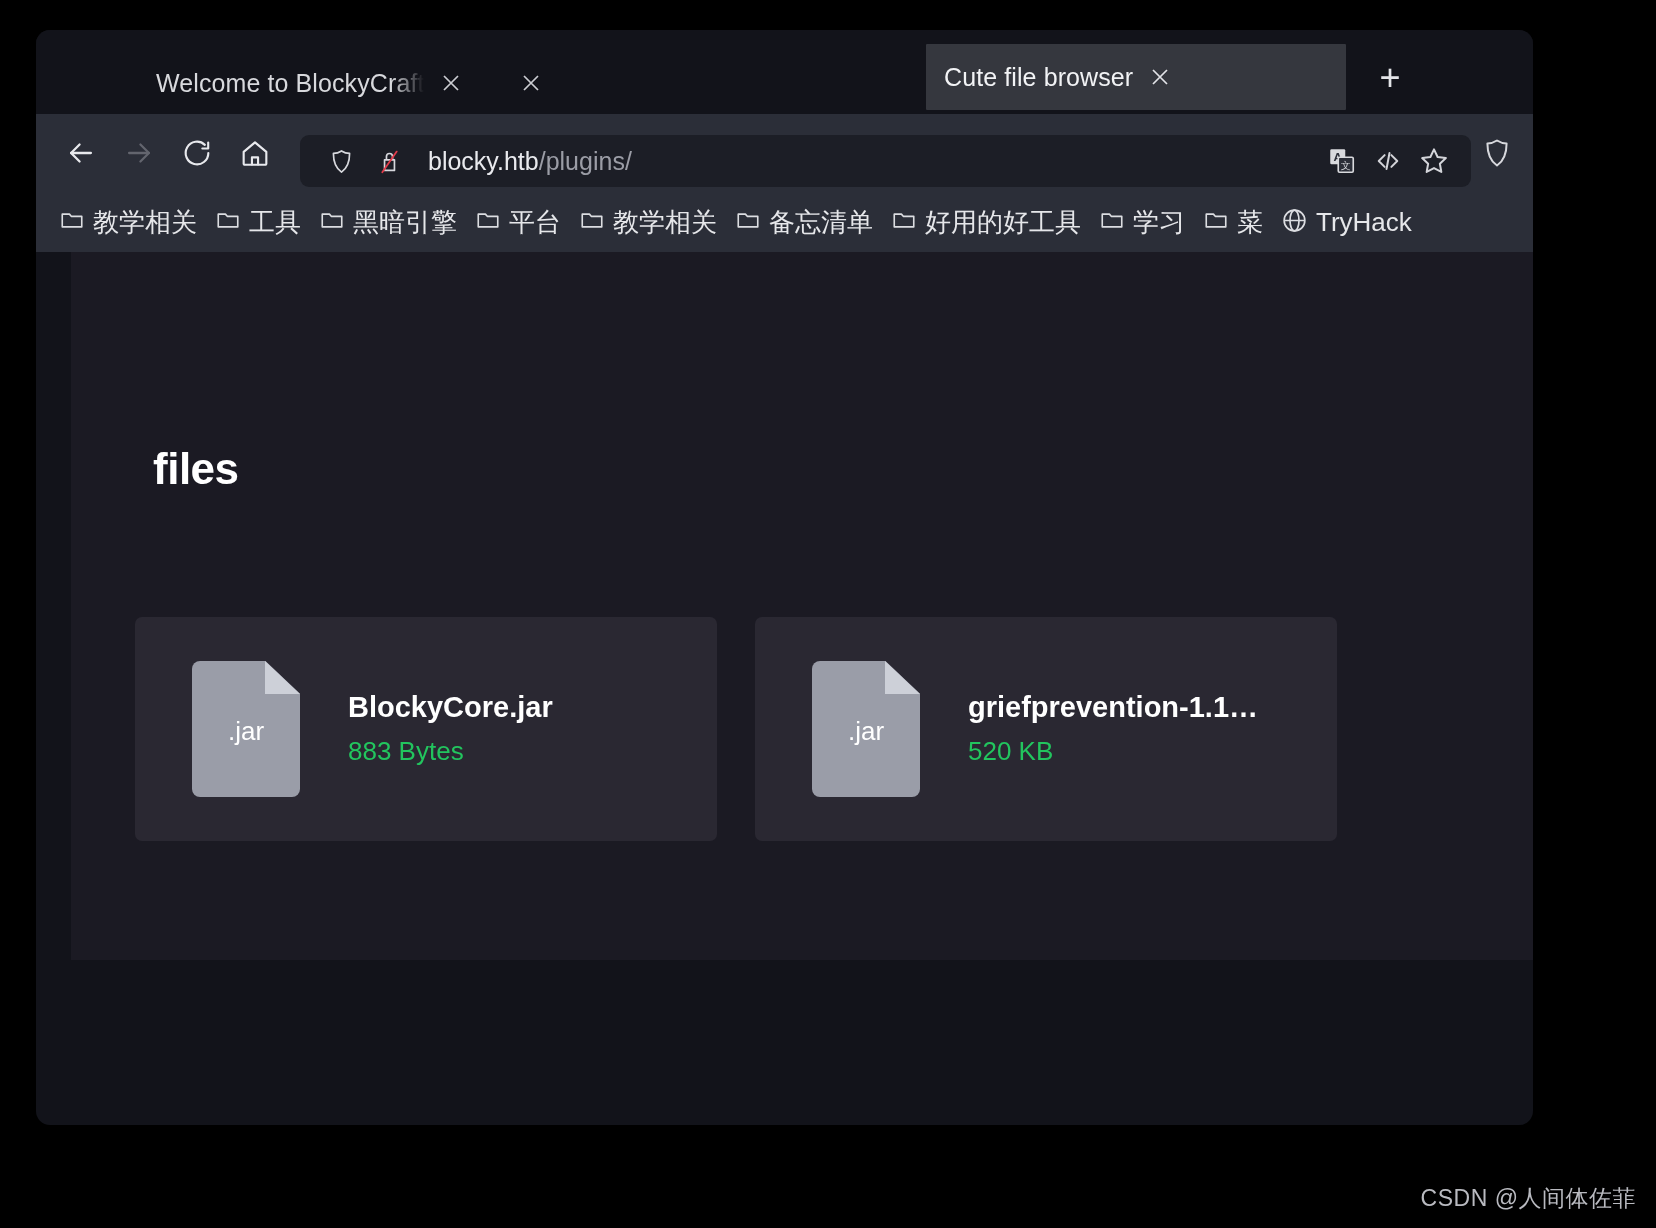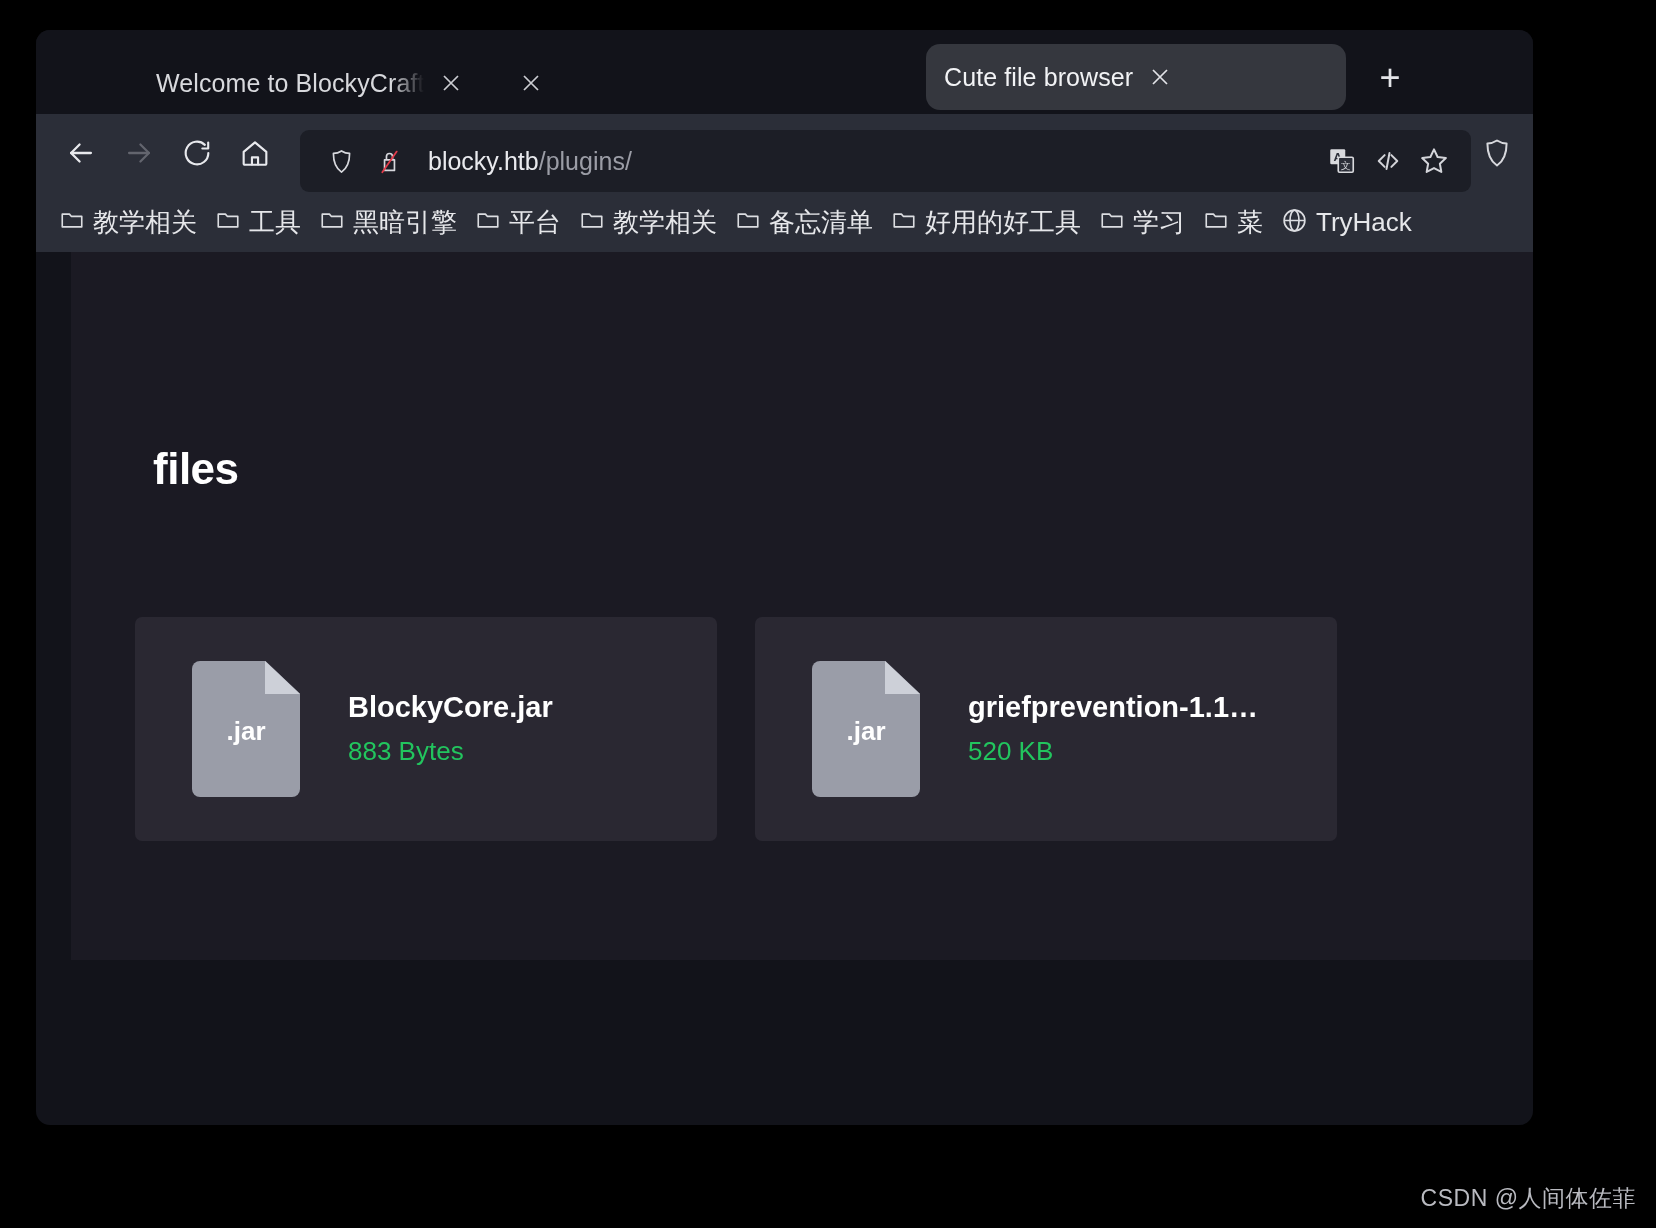--- a/index.html
+++ b/index.html
@@ -32,21 +32,21 @@
   }
   .tab {
     height: 62px;
     display: flex;
     align-items: center;
     padding: 0 18px 0 22px;
     border-radius: 8px 8px 0 0;
     cursor: default;
     position: relative;
   }
-  .tab.active { background: #35373e; border-radius: 14px; height: 66px; margin-bottom: 4px; }
+  .tab.active { background: #35373e; border-radius: 1px; height: 66px; margin-bottom: 4px; }
   .tab-title {
     font-size: 25px;
     color: #d8d9dd;
     white-space: nowrap;
     overflow: hidden;
     font-weight: 400;
     letter-spacing: .1px;
   }
   .tab.t1 .tab-title { width: 332px; -webkit-mask-image: linear-gradient(to right,#000 88%,transparent 100%); mask-image: linear-gradient(to right,#000 88%,transparent 100%); }
   .tab.t2 .tab-title { width: 334px; }
@@ -78,21 +78,21 @@
     padding: 0 16px;
   }
   .navbtn {
     width: 58px; height: 58px;
     display: flex; align-items: center; justify-content: center;
     flex: 0 0 auto;
   }
   .navbtn svg { display:block; }
   .urlbar {
     flex: 1 1 auto;
-    height: 62px;
+    height: 52px;
     margin-left: 16px;
     background: #1c1e26;
     border-radius: 9px;
     display: flex;
     align-items: center;
     padding: 0 14px 0 18px;
     min-width: 0;
     margin-top: 16px;
   }
   .url-text {
@@ -179,21 +179,21 @@
     background: #cdd0d8;
     clip-path: polygon(0 0, 100% 100%, 0 100%);
   }
   .fileicon .ext {
     position: absolute;
     left: 0; right: 0; top: 50%;
     transform: translateY(-42%);
     text-align: center;
     font-size: 26px;
     color: #ffffff;
-    font-weight: 700;
+    font-weight: 400;
   }
   .fileinfo { margin-left: 48px; min-width: 0; }
   .filename {
     font-size: 29px;
     font-weight: bold;
     color: #ffffff;
     white-space: nowrap;
   }
   .filesize {
     font-size: 26px;

